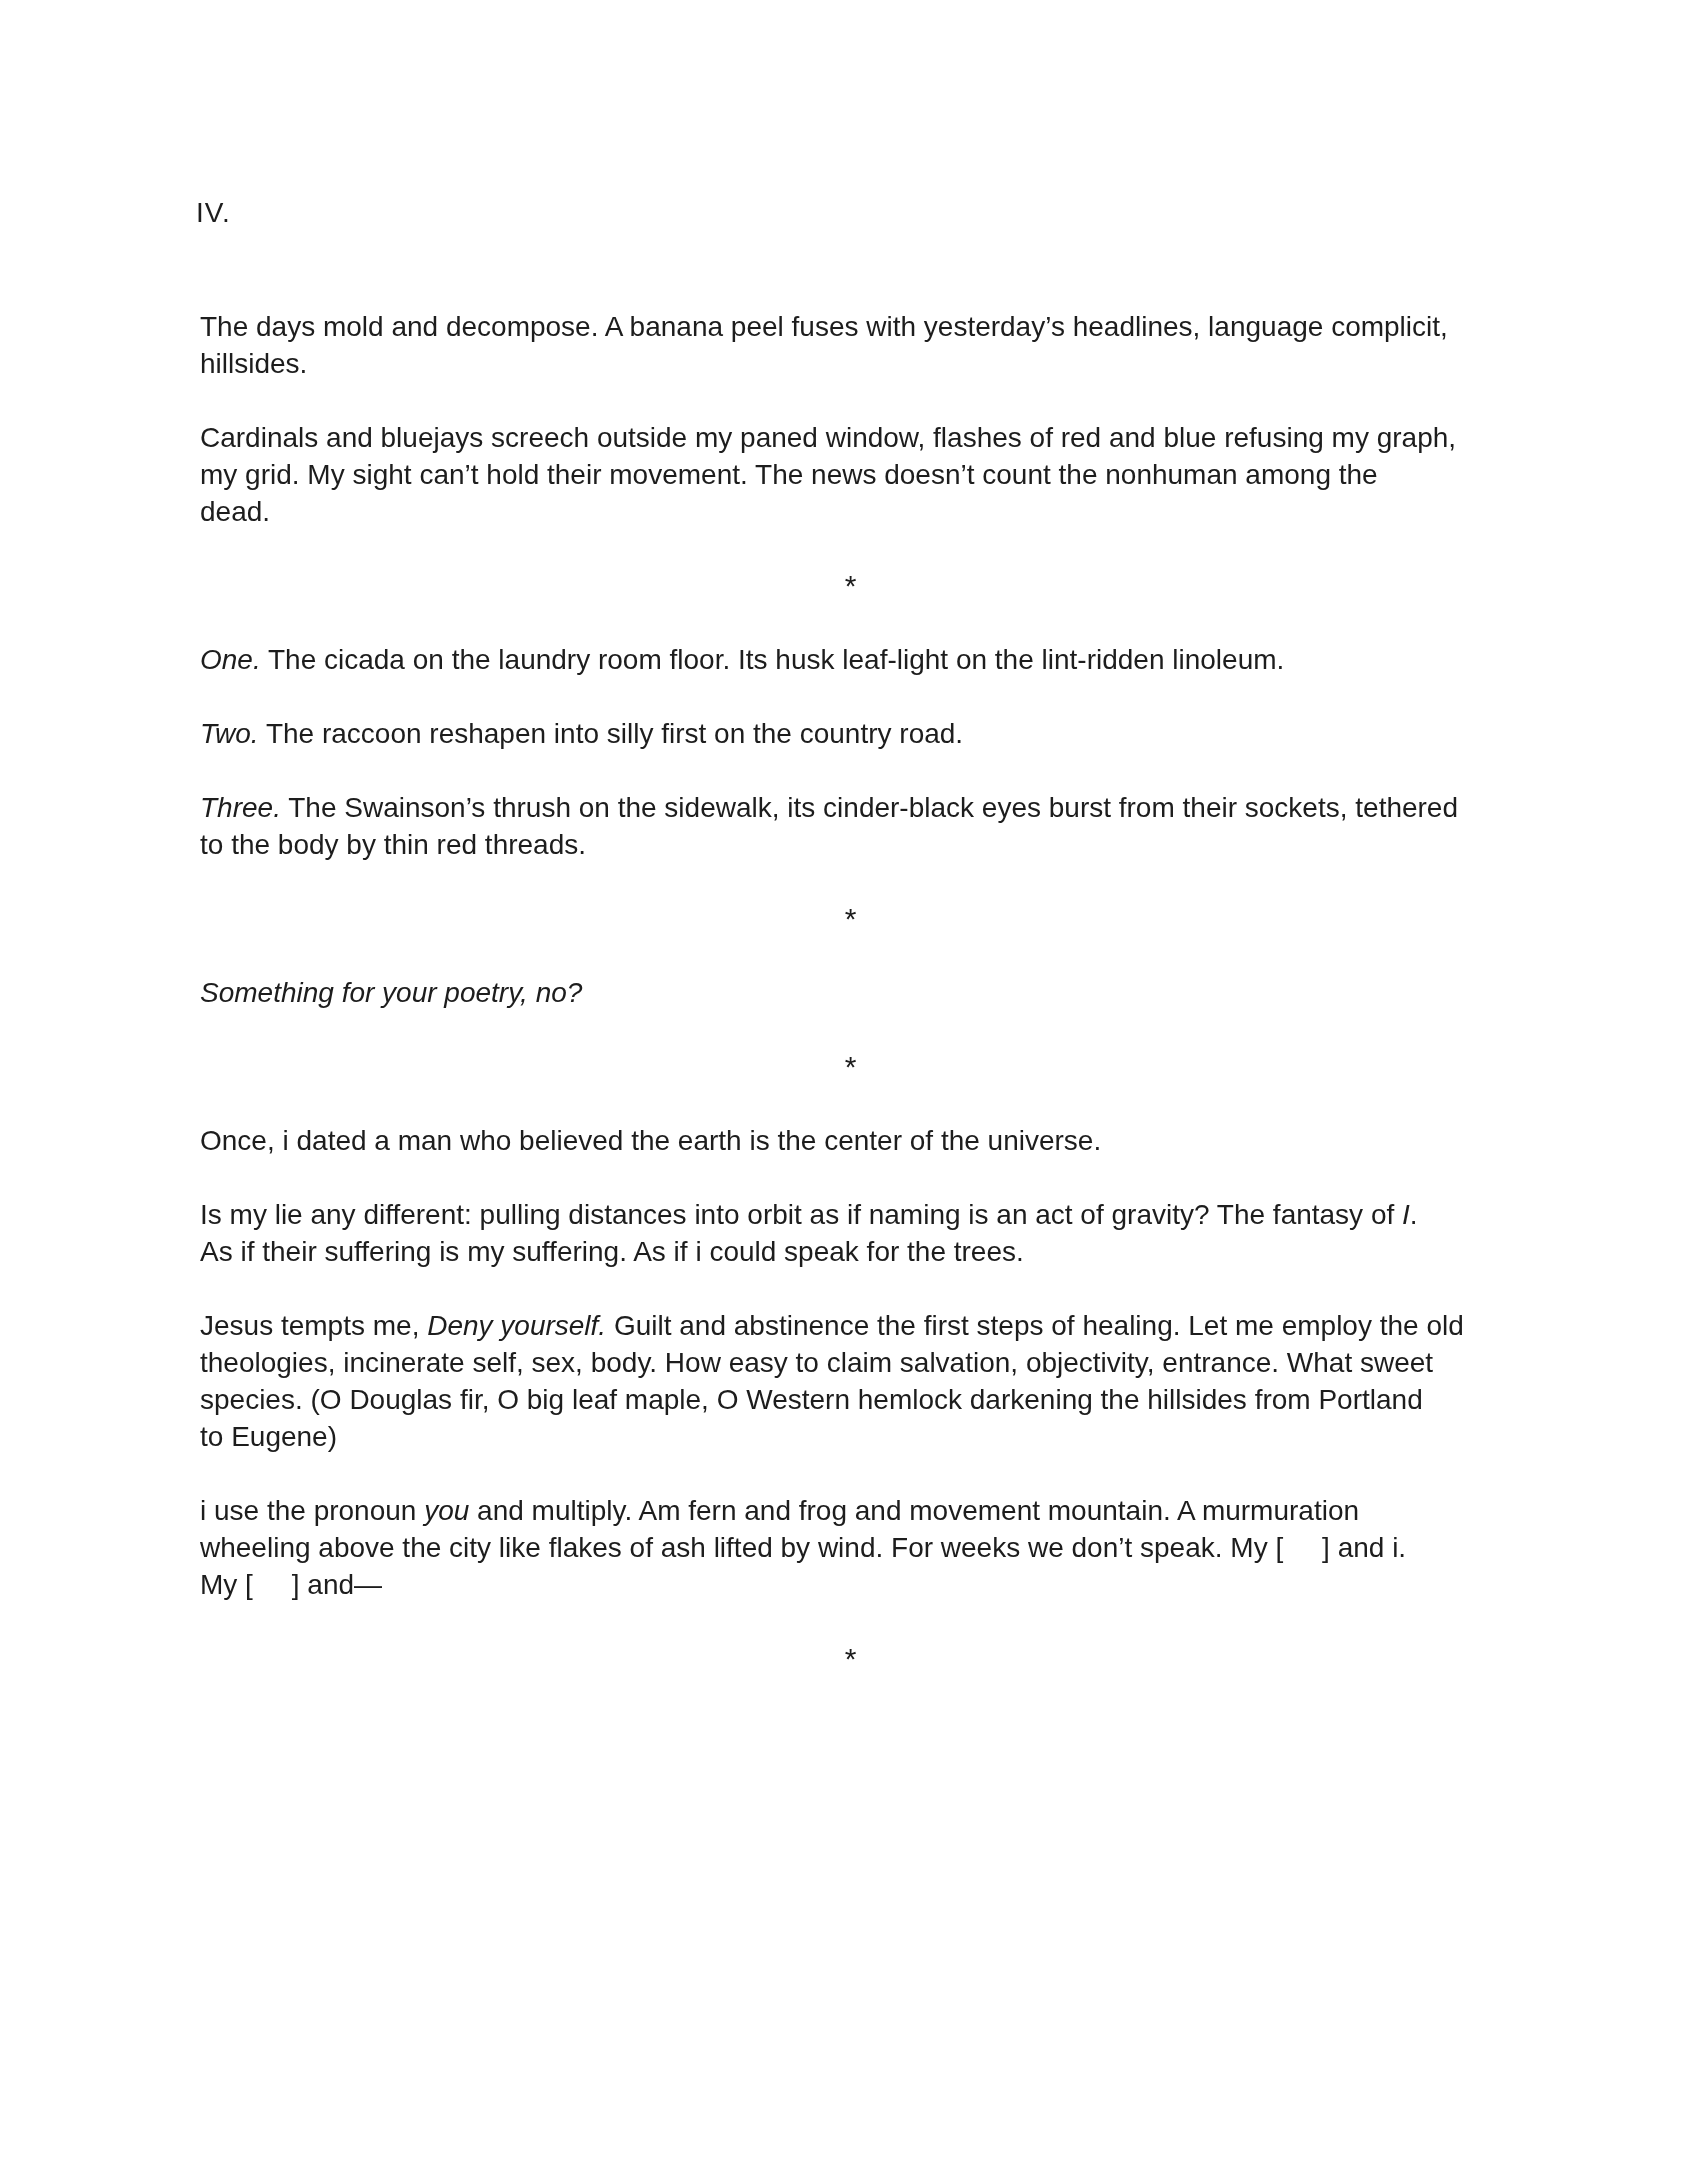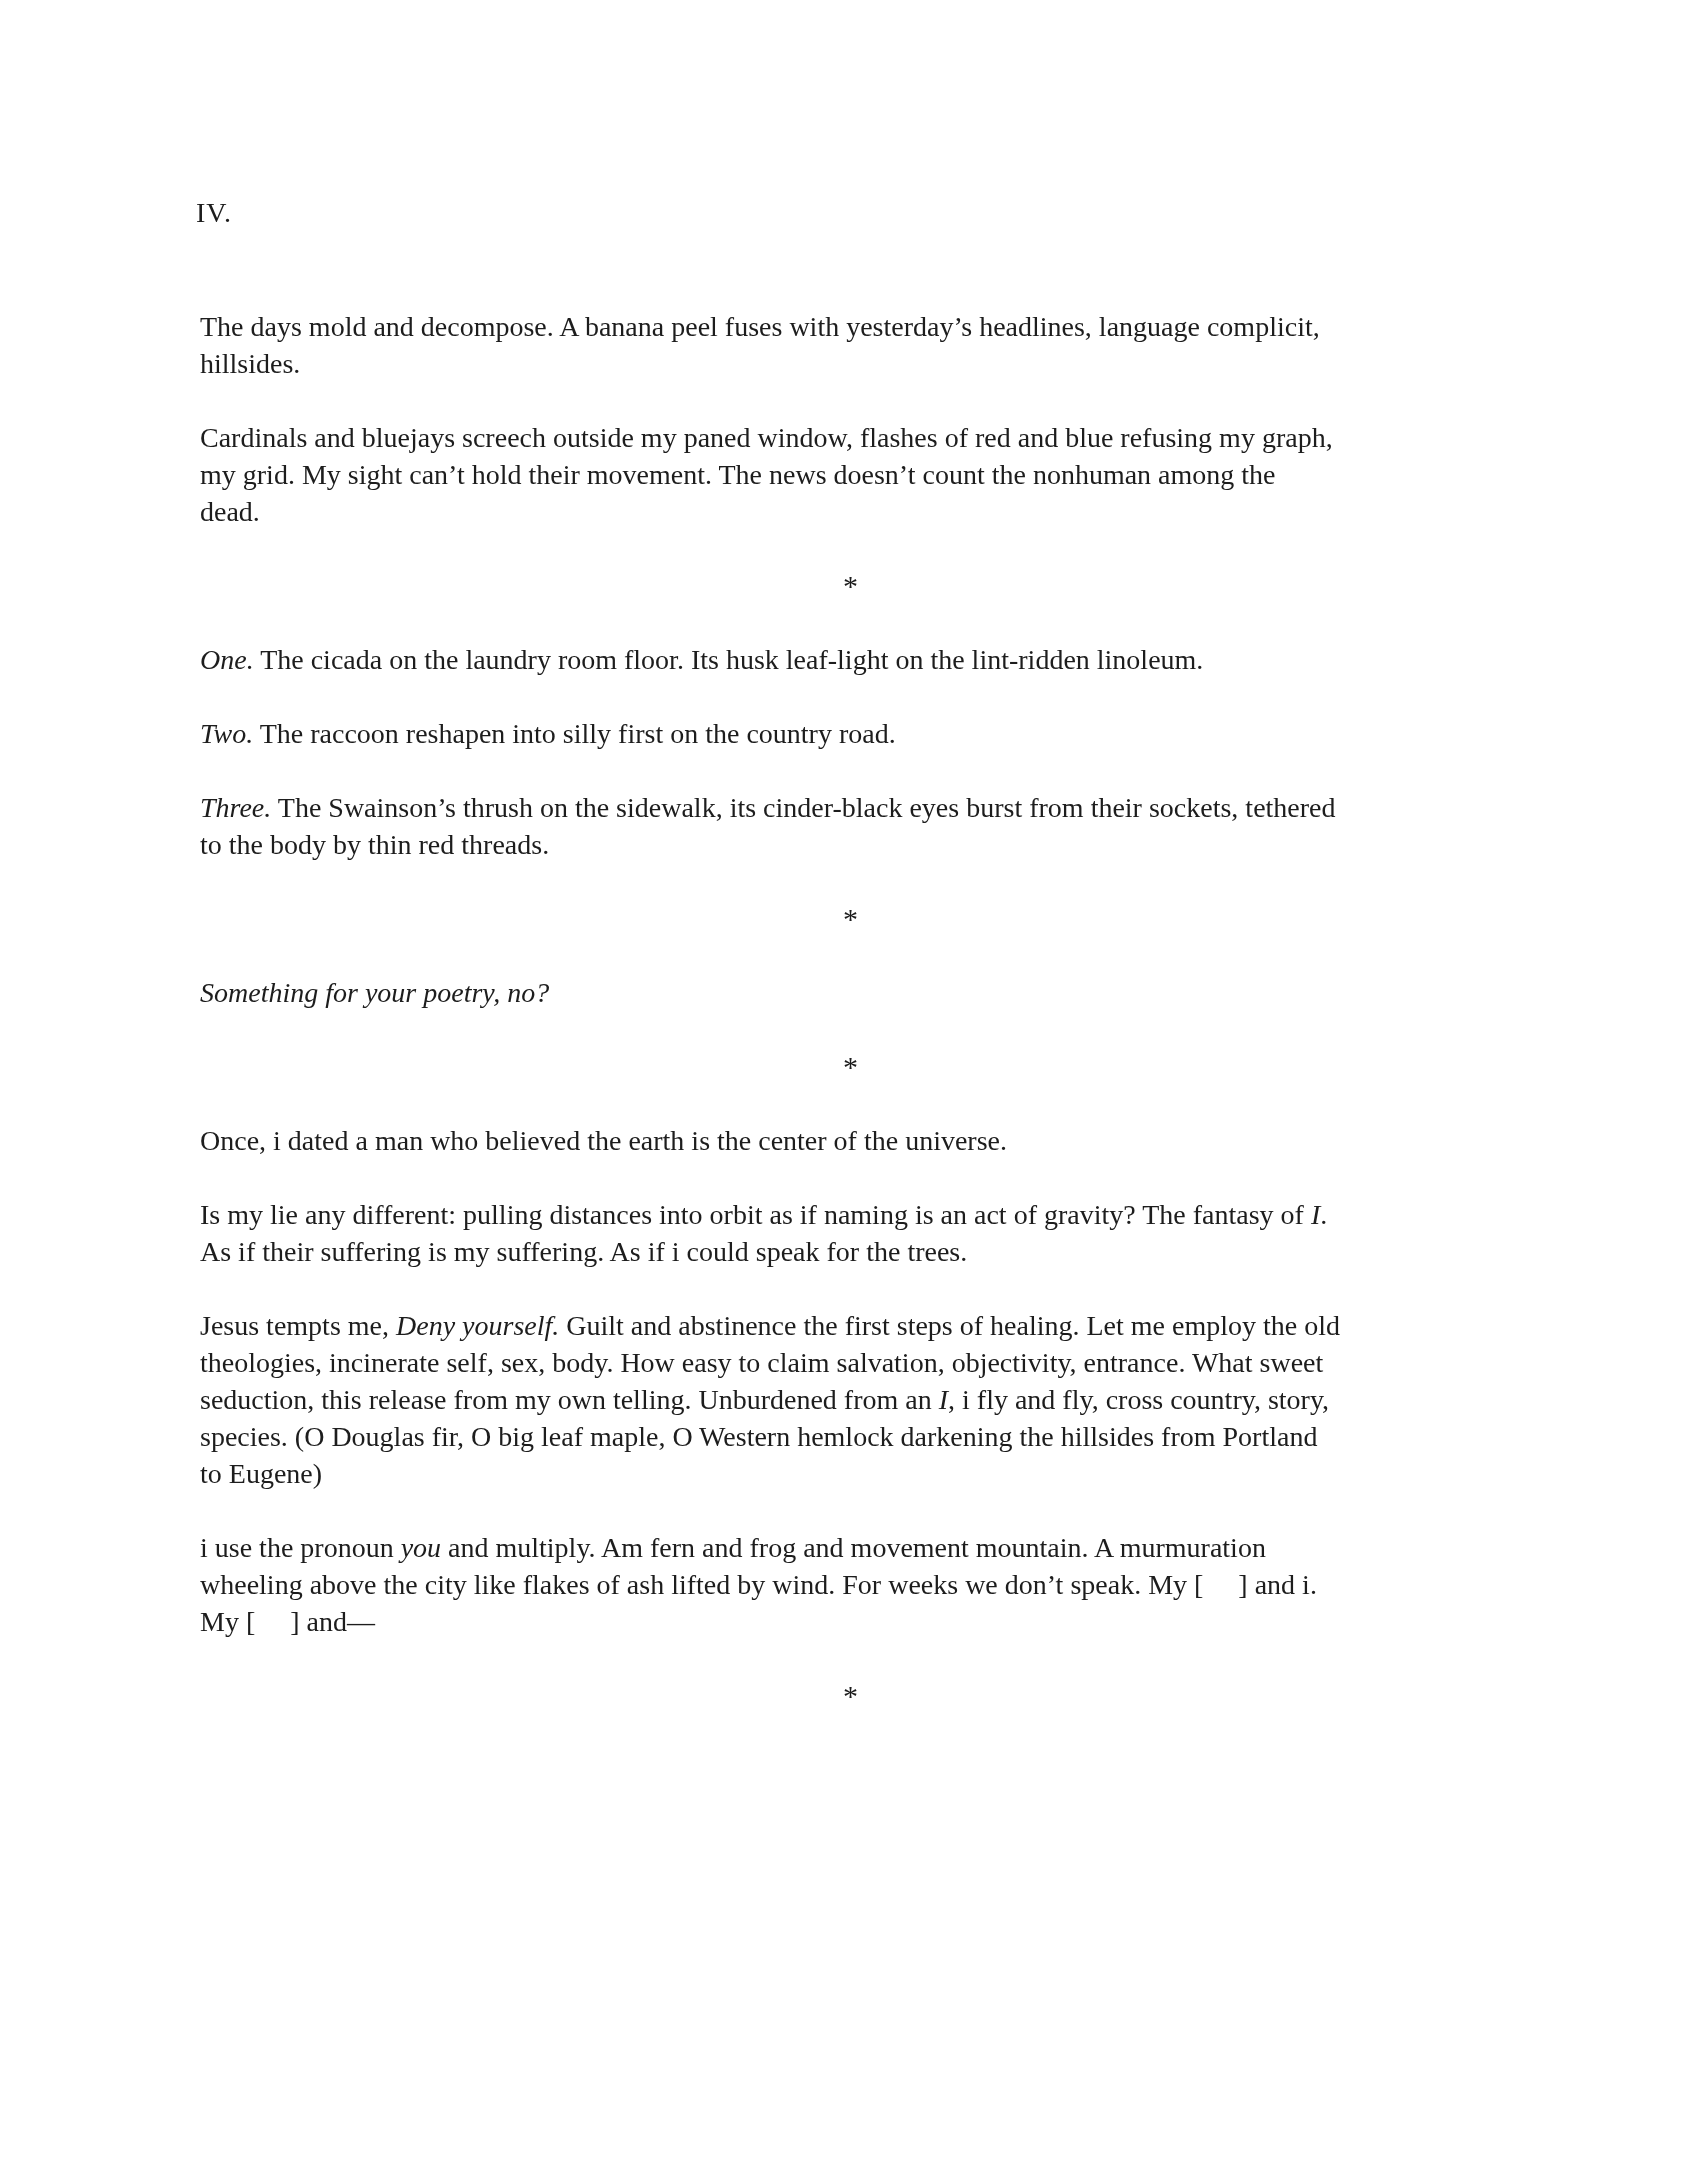--- a/index.html
+++ b/index.html
@@ -7,21 +7,21 @@
     padding: 0;
     background: #ffffff;
   }
   .page {
     position: relative;
     width: 1683px;
     height: 2142px;
     box-sizing: border-box;
     background: #ffffff;
     color: #1d1d1d;
-    font-family: Liberation Serif, serif;
+    font-family: Liberation Sans, sans-serif;
     font-size: 28px;
     line-height: 37px;
     padding: 194px 178px 0 196px;
     display: flex;
     flex-direction: column;
     overflow: hidden;
   }
   .title {
     margin: 0 0 77px 0;
     letter-spacing: 1px;
@@ -76,21 +76,20 @@
       <div class="para">
         <span class="line"><span class="">Once, i dated a man who believed the earth is the center of the universe.</span></span>
       </div>
       <div class="para">
         <span class="line"><span class="">Is my lie any different: pulling distances into orbit as if naming is an act of gravity? The fantasy of </span><span class="it">I</span><span class="">.</span></span>
         <span class="line"><span class="">As if their suffering is my suffering. As if i could speak for the trees.</span></span>
       </div>
       <div class="para">
         <span class="line"><span class="">Jesus tempts me, </span><span class="it">Deny yourself.</span><span class=""> Guilt and abstinence the first steps of healing. Let me employ the old</span></span>
         <span class="line"><span class="">theologies, incinerate self, sex, body. How easy to claim salvation, objectivity, entrance. What sweet</span></span>
-        <span class="line"><span class="">seduction, this release from my own telling. Unburdened from an </span><span class="it">I</span><span class="">, i fly and fly, cross country, story,</span></span>
         <span class="line"><span class="">species. (O Douglas fir, O big leaf maple, O Western hemlock darkening the hillsides from Portland</span></span>
         <span class="line"><span class="">to Eugene)</span></span>
       </div>
       <div class="para">
         <span class="line"><span class="">i use the pronoun </span><span class="it">you</span><span class=""> and multiply. Am fern and frog and movement mountain. A murmuration</span></span>
         <span class="line"><span class="">wheeling above the city like flakes of ash lifted by wind. For weeks we don’t speak. My [&nbsp;&nbsp;&nbsp;&nbsp;&nbsp;] and i.</span></span>
         <span class="line"><span class="">My [&nbsp;&nbsp;&nbsp;&nbsp;&nbsp;] and—</span></span>
       </div>
       <div class="asterisk">*</div>
     </div>

